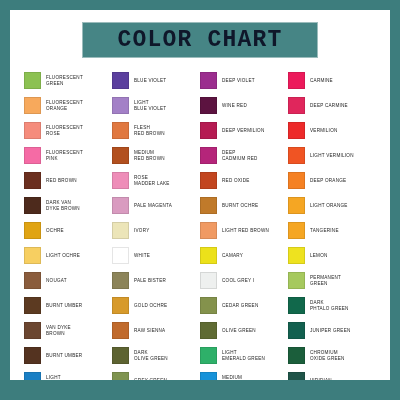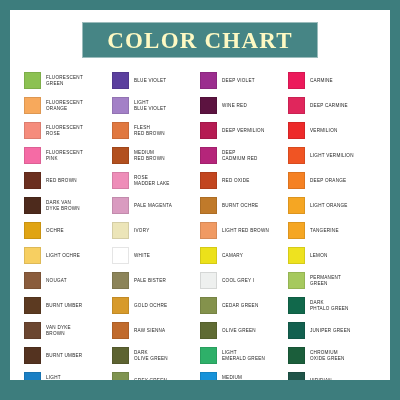--- a/index.html
+++ b/index.html
@@ -30,25 +30,25 @@
     width: 236px;
     height: 36px;
     background: #468585;
     border: 1px solid #9bbcbc;
     box-sizing: border-box;
     display: flex;
     align-items: center;
     justify-content: center;
   }
   #title-text {
-    font-family: Liberation Serif, serif;
+    font-family: Liberation Mono, monospace;
     font-weight: bold;
     font-size: 23px;
     letter-spacing: 1.2px;
-    color: #fef9c3;
+    color: #0f172a;
     white-space: nowrap;
     line-height: 1;
   }
   #grid {
     position: absolute;
     left: 14px;
     top: 58px;
     width: 352px;
     display: flex;
     gap: 0px;

